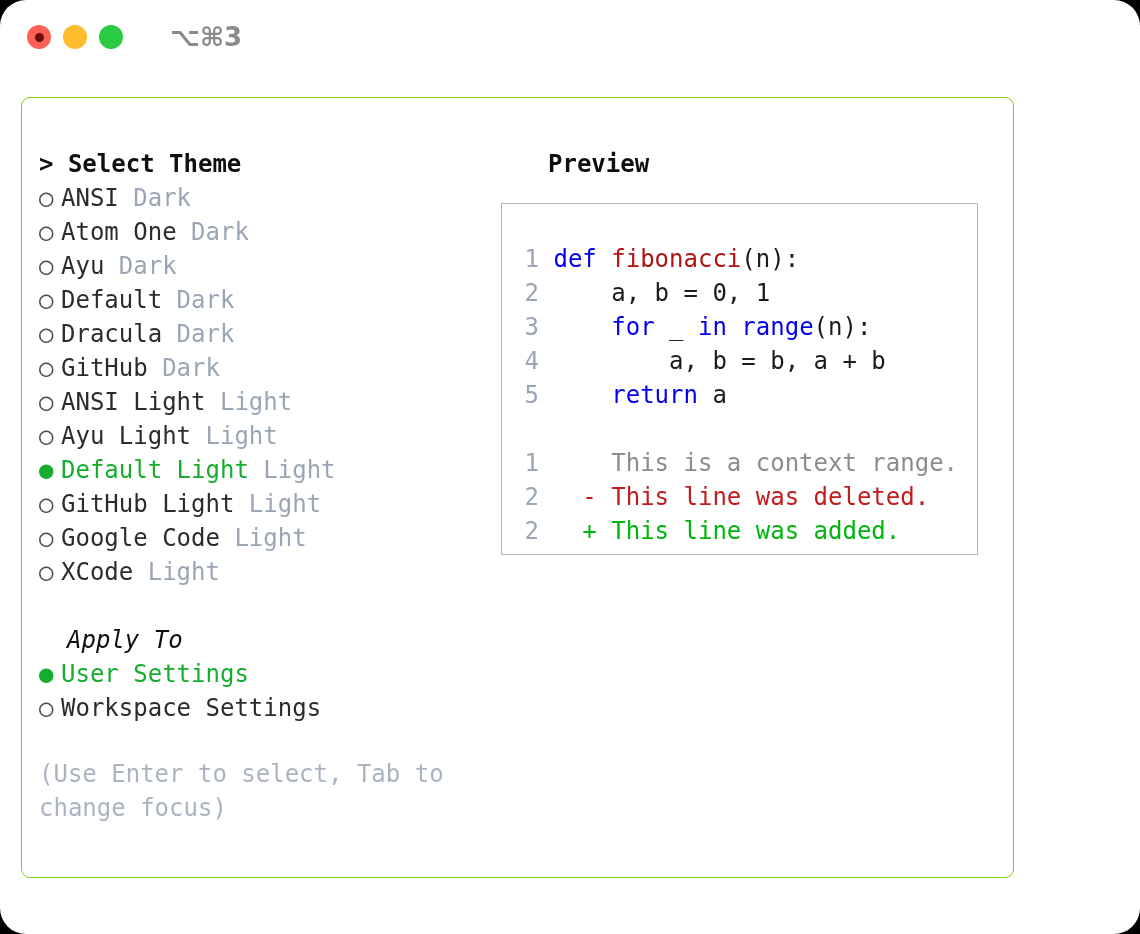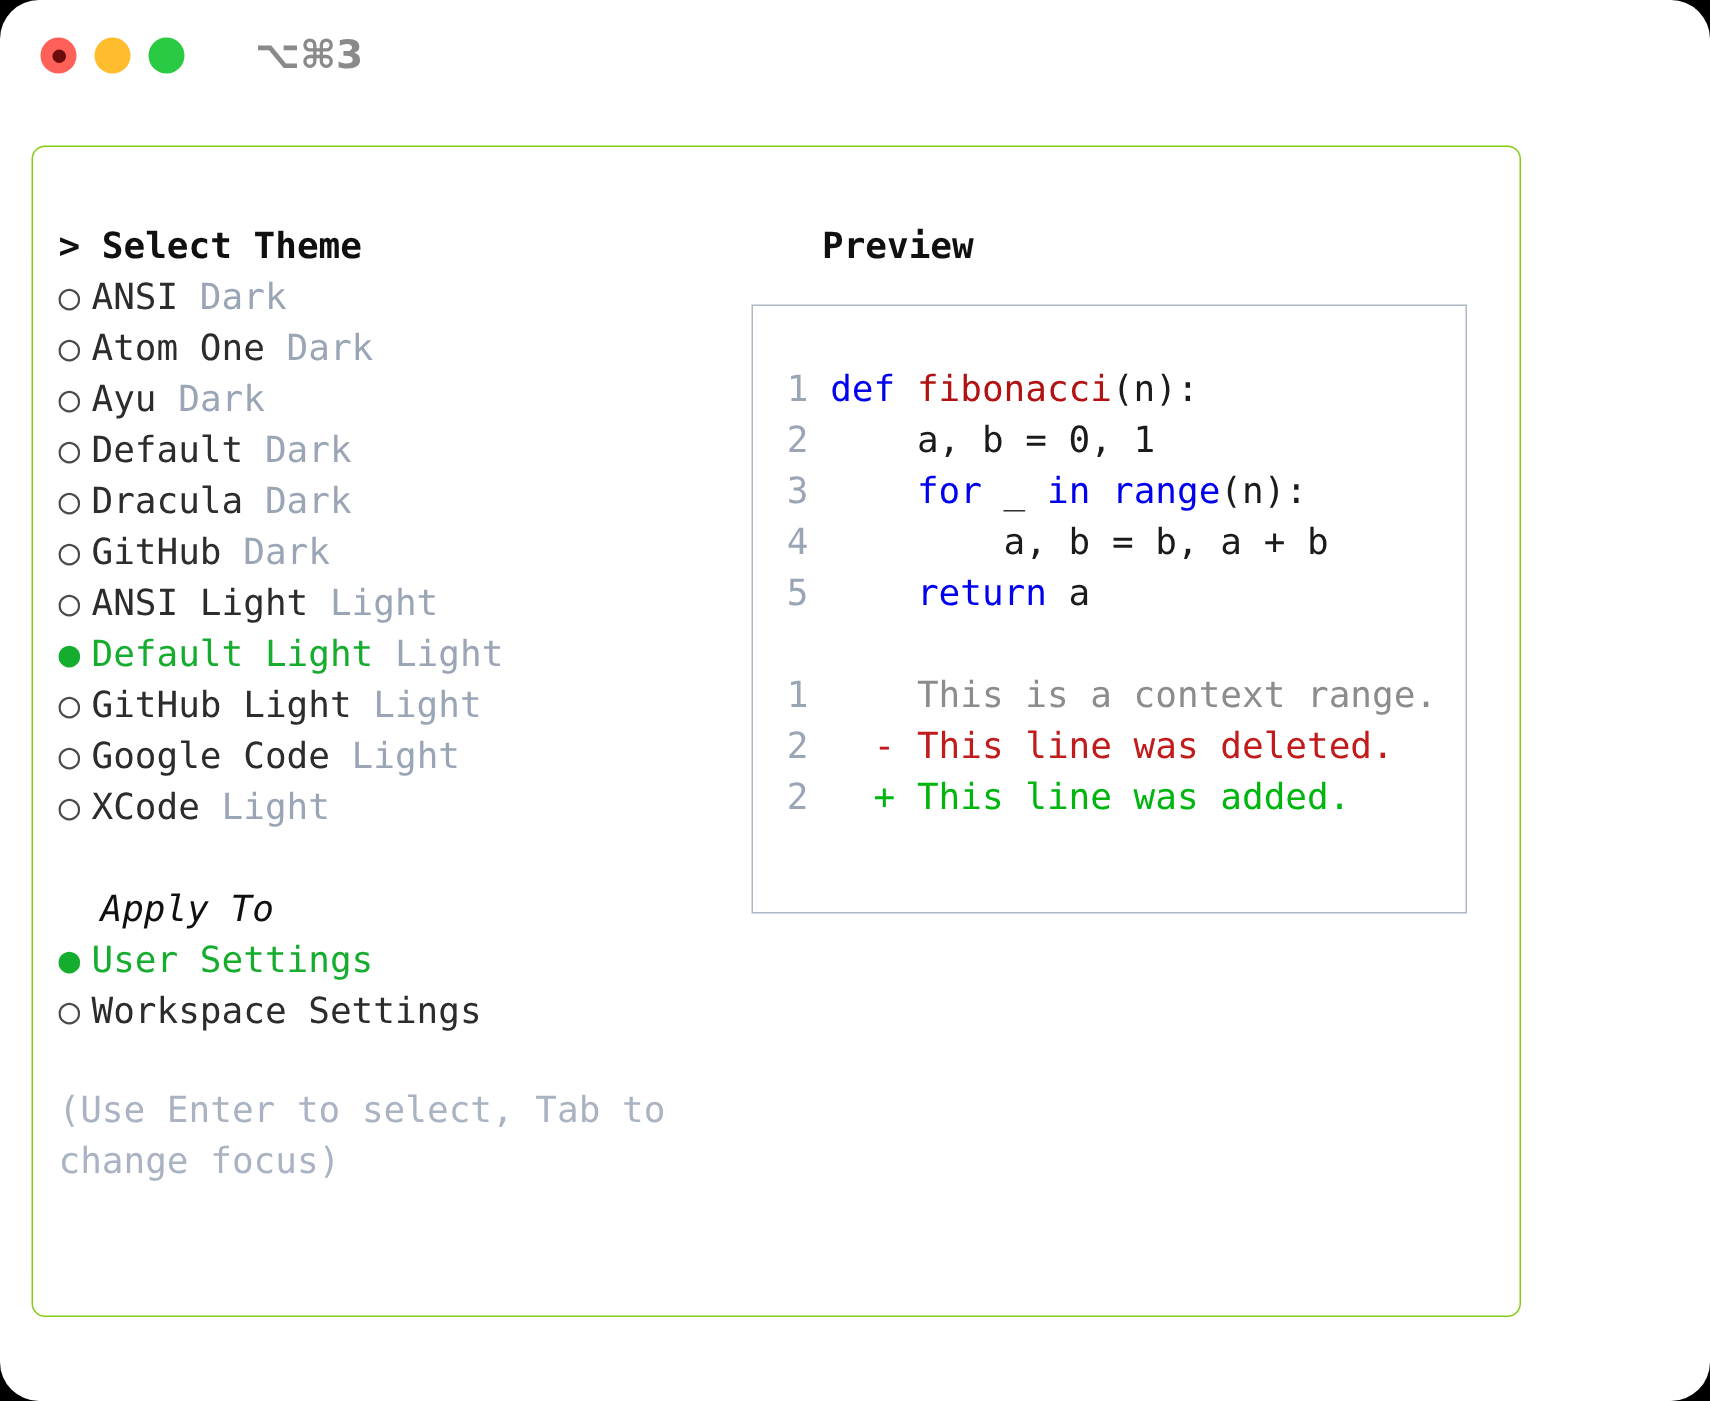--- a/index.html
+++ b/index.html
@@ -150,21 +150,21 @@
   .preview-title {
     font-size: 24px;
     font-weight: 700;
     color: #101010;
     line-height: 34px;
     margin-left: 47px;
   }
   .preview-box {
     margin-top: 22px;
     width: 477px;
-    height: 406px;
+    height: 352px;
     border: 1px solid #aeb7c5;
     box-sizing: border-box;
     background: #ffffff;
     position: relative;
   }
   .code-area {
     position: absolute;
     left: 11px;
     top: 38px;
     right: 6px;
@@ -208,20 +208,21 @@
     <div class="left-col">
       <div class="row header-row">&gt; Select Theme</div>
       <div id="theme-list">
           <div class="row"><span class="bullet">○</span><span class="theme-name">ANSI</span><span class="variant"> Dark</span></div>
           <div class="row"><span class="bullet">○</span><span class="theme-name">Atom One</span><span class="variant"> Dark</span></div>
           <div class="row"><span class="bullet">○</span><span class="theme-name">Ayu</span><span class="variant"> Dark</span></div>
           <div class="row"><span class="bullet">○</span><span class="theme-name">Default</span><span class="variant"> Dark</span></div>
           <div class="row"><span class="bullet">○</span><span class="theme-name">Dracula</span><span class="variant"> Dark</span></div>
           <div class="row"><span class="bullet">○</span><span class="theme-name">GitHub</span><span class="variant"> Dark</span></div>
           <div class="row"><span class="bullet">○</span><span class="theme-name">ANSI Light</span><span class="variant"> Light</span></div>
+          <div class="row"><span class="bullet">○</span><span class="theme-name">Ayu Light</span><span class="variant"> Light</span></div>
           <div class="row selected"><span class="bullet sel">●</span><span class="theme-name">Default Light</span><span class="variant"> Light</span></div>
           <div class="row"><span class="bullet">○</span><span class="theme-name">GitHub Light</span><span class="variant"> Light</span></div>
           <div class="row"><span class="bullet">○</span><span class="theme-name">Google Code</span><span class="variant"> Light</span></div>
           <div class="row"><span class="bullet">○</span><span class="theme-name">XCode</span><span class="variant"> Light</span></div>
         </div>
 
       <div class="spacer-sm"></div>
 
       <div class="section-head">Apply To</div>
       <div id="apply-list">

